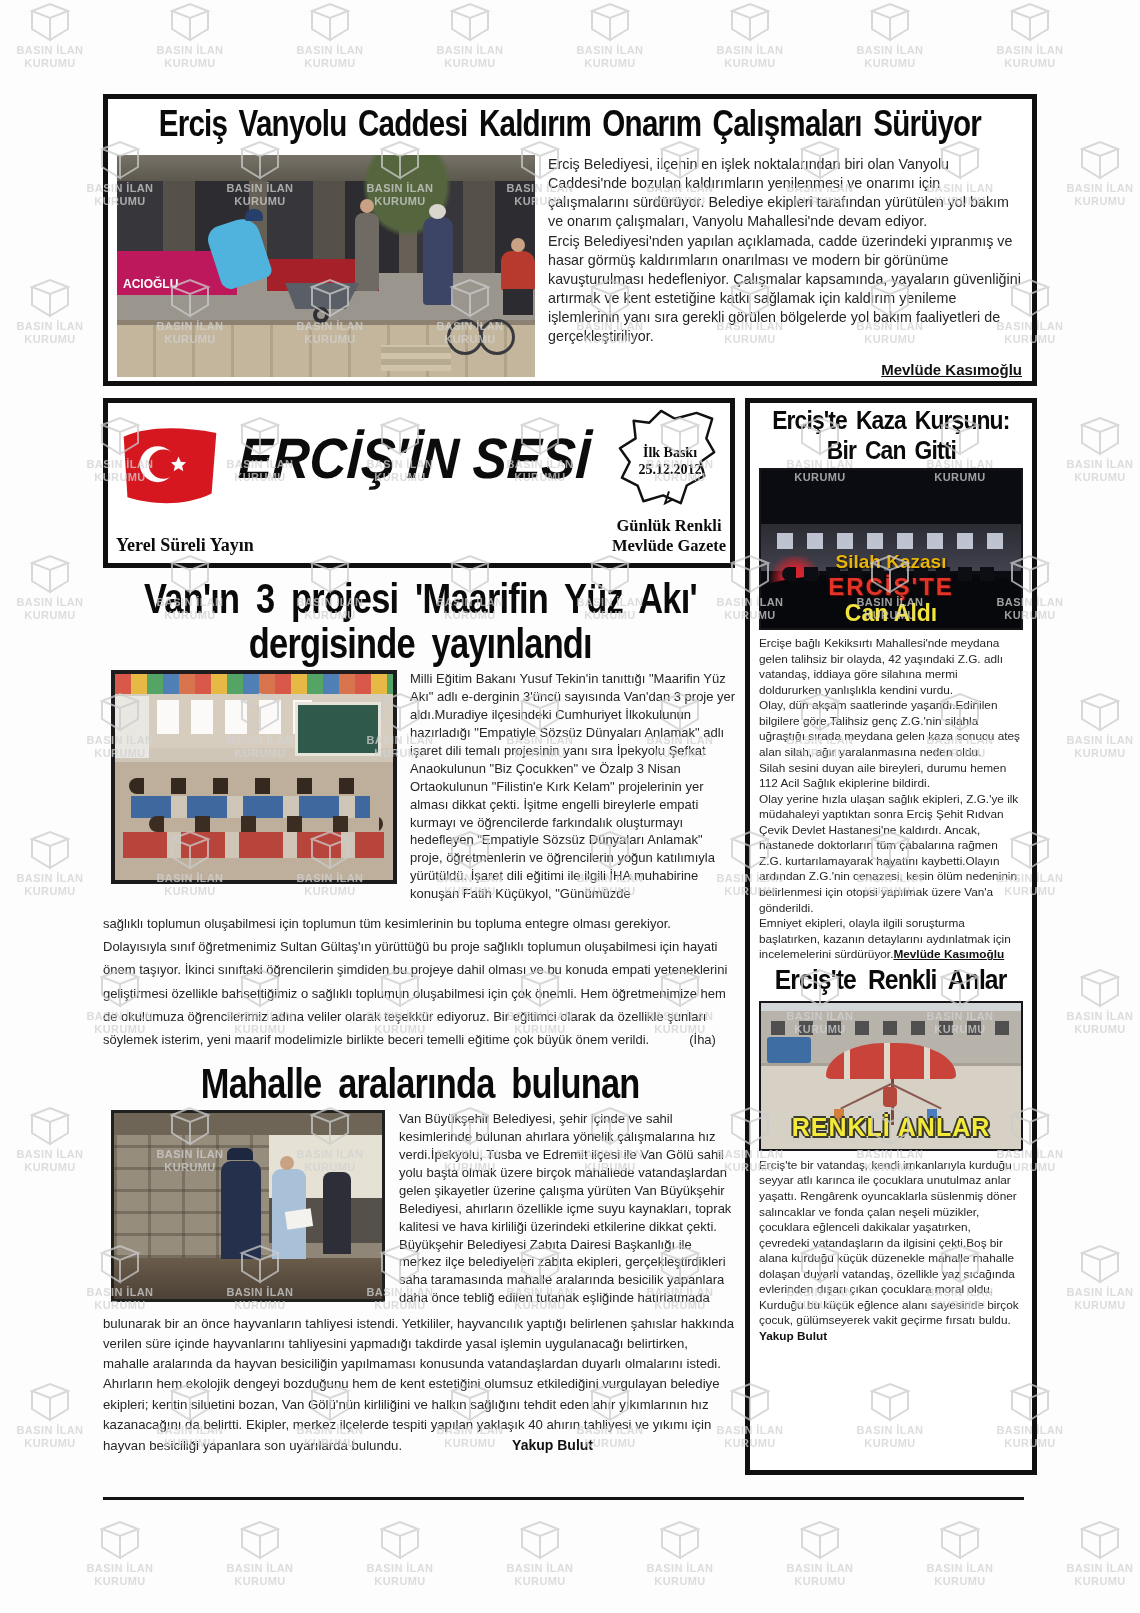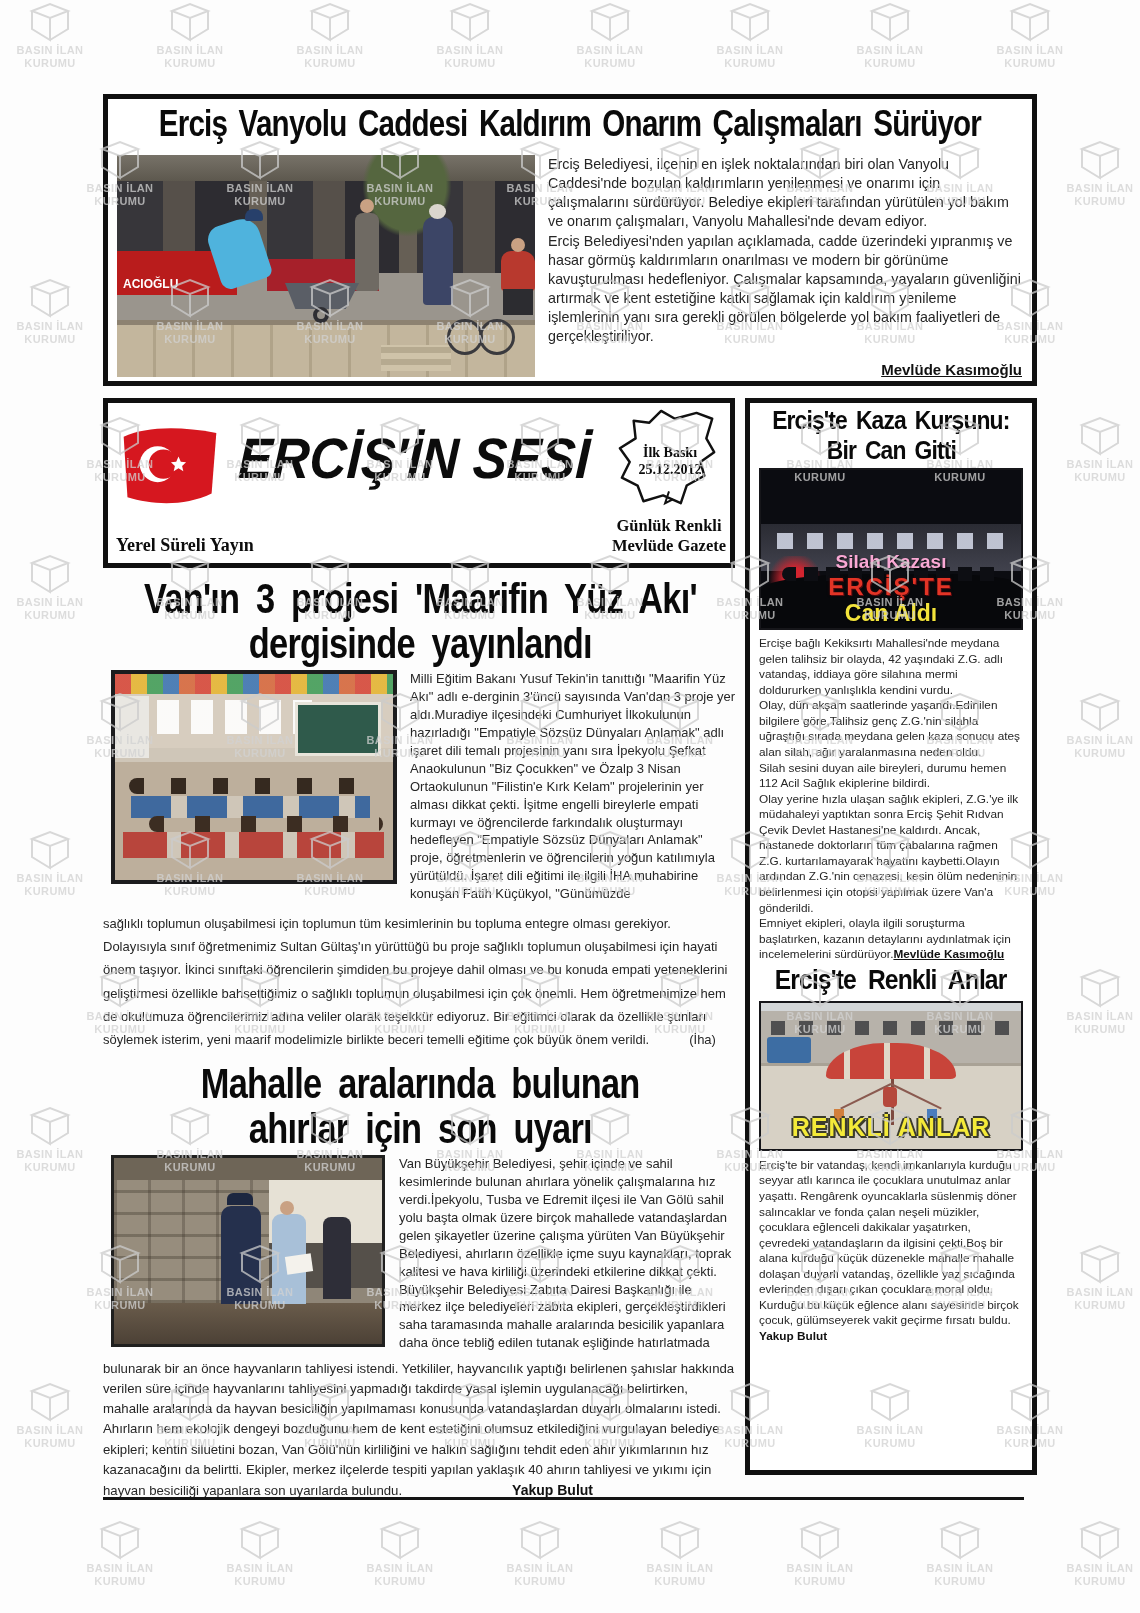--- a/index.html
+++ b/index.html
@@ -33,21 +33,21 @@
   #photo-street{float:left;width:418px;height:222px;margin-right:13px;background:#9a958d;}
   #topbox .byline-row{position:absolute;right:10px;bottom:3px;font-size:15px;}
 
   .photo{position:relative;overflow:hidden;}
   .photo *{position:absolute;}
 
   
   .st-shops{left:0;top:0;width:100%;height:118px;background:repeating-linear-gradient(90deg,#37363a 0 46px,#56504a 46px 78px,#2d2c31 78px 132px,#665f55 132px 150px);}
   .st-awning{left:0;top:0;width:100%;height:26px;background:linear-gradient(#777268,#5d584e);}
   .st-tree{right:78px;top:0;width:100px;height:88px;background:radial-gradient(ellipse at 50% 35%,#55663f 0 55%,rgba(0,0,0,0) 63%);}
-  .st-sign1{left:0;top:96px;width:120px;height:44px;background:#b91c1c;color:#fff;font-weight:bold;font-size:12px;display:flex;align-items:flex-end;padding:3px 6px;box-sizing:border-box;position:absolute;}
+  .st-sign1{left:0;top:96px;width:120px;height:44px;background:#be185d;color:#fff;font-weight:bold;font-size:12px;display:flex;align-items:flex-end;padding:3px 6px;box-sizing:border-box;position:absolute;}
   .st-sign2{left:150px;top:104px;width:112px;height:32px;background:#a6202a;}
   .st-walk{left:0;bottom:0;width:100%;height:56px;background:repeating-linear-gradient(90deg,#c3b69d 0 36px,#b0a389 36px 39px);}
   .st-curb{left:0;bottom:52px;width:100%;height:5px;background:#8d8271;}
   .st-slabs{right:84px;bottom:6px;width:70px;height:26px;background:repeating-linear-gradient(0deg,#cfc3a9 0 6px,#b6aa90 6px 12px);}
   .st-vest{left:96px;top:66px;width:52px;height:64px;background:#4fb3dd;border-radius:14px 18px 8px 10px;transform:rotate(-18deg);}
   .st-cap{left:128px;top:54px;width:18px;height:12px;background:#27406b;border-radius:8px 8px 2px 2px;}
   .head{width:14px;height:14px;border-radius:50%;background:#c9a183;}
   .st-man1{left:238px;top:58px;width:24px;height:78px;background:#6f6a63;border-radius:8px 8px 3px 3px;}
   .st-head1{left:243px;top:44px;}
   .st-woman{left:306px;top:62px;width:30px;height:88px;background:#3c4566;border-radius:10px 10px 4px 4px;}
@@ -76,21 +76,21 @@
       font-family:"Liberation Serif",serif;font-weight:bold;font-size:16.5px;line-height:1.2;color:#0c0c0c;}
 
   
   #rightcol{font-size:11.8px;line-height:1.32;color:#262626;}
   #photo-night{width:100%;height:162px;margin:3px 0 6px;background:#0b0c11;border:2px solid #16161a;box-sizing:border-box;}
   .nt-build{left:0;top:34%;width:100%;height:30%;background:linear-gradient(#2a2b33,#41424d);}
   .nt-windows{left:6%;top:40%;width:88%;height:16px;background:repeating-linear-gradient(90deg,rgba(215,220,235,.85) 0 16px,rgba(30,32,40,0) 16px 30px);}
   .nt-glow{left:6px;bottom:26px;width:56px;height:46px;background:radial-gradient(circle,#d3242f 0 30%,rgba(211,36,47,0) 72%);}
   .nt-crowd{left:0;bottom:0;width:100%;height:34%;background:#07080b;border-radius:40% 30% 0 0/30% 22% 0 0;}
   .nt-heads{left:8%;bottom:30%;width:84%;height:14px;background:repeating-linear-gradient(90deg,#0d0e13 0 14px,rgba(0,0,0,0) 14px 22px);border-radius:7px;}
-  .nt-t1{left:0;right:0;top:50%;text-align:center;color:#f9a8d4;font-size:19px;font-weight:bold;text-shadow:1px 1px 2px #000;}
+  .nt-t1{left:0;right:0;top:50%;text-align:center;color:#eab308;font-size:19px;font-weight:bold;text-shadow:1px 1px 2px #000;}
   .nt-t2{left:0;right:0;top:64%;text-align:center;color:#e33426;font-size:24px;font-weight:bold;letter-spacing:2px;text-shadow:0 0 3px #30070a,1px 1px 0 #6b0d12;}
   .nt-t3{left:0;right:0;top:81%;text-align:center;color:#f3e43b;font-size:23px;font-weight:bold;text-shadow:1px 1px 2px #000;}
 
   #photo-carousel{width:100%;height:150px;margin:4px 0 7px;background:#d7d1c5;border:2px solid #16161a;box-sizing:border-box;}
   .cr-sky{top:0;left:0;width:100%;height:8px;background:#d3d6d8;}
   .cr-build{top:8px;left:0;width:100%;height:52px;background:#b7b2aa;}
   .cr-win{top:18px;left:4%;width:92%;height:14px;background:repeating-linear-gradient(90deg,rgba(35,37,42,.7) 0 14px,rgba(0,0,0,0) 14px 28px);}
   .cr-truck{left:6px;top:34px;width:44px;height:26px;background:#3d6da3;border-radius:3px;}
   .cr-line{top:60px;left:0;width:100%;height:3px;background:#a9a296;}
   .cr-canopy{left:50%;top:40px;width:130px;height:36px;margin-left:-65px;
@@ -298,23 +298,20 @@
         <div class="cl-desk-r"></div>
       </div>
       <span class="body-txt">Milli Eğitim Bakanı Yusuf Tekin'in tanıttığı "Maarifin Yüz Akı" adlı e-derginin 3'üncü sayısında Van'dan 3 proje yer aldı.Muradiye ilçesindeki Cumhuriyet İlkokulunun hazırladığı "Empatiyle Sözsüz Dünyaları Anlamak" adlı işaret dili temalı projesinin yanı sıra İpekyolu Şefkat Anaokulunun "Biz Çocukken" ve Özalp 3 Nisan Ortaokulunun "Filistin'e Kırk Kelam" projelerinin yer alması dikkat çekti. İşitme engelli bireylerle empati kurmayı ve öğrencilerde farkındalık oluşturmayı hedefleyen "Empatiyle Sözsüz Dünyaları Anlamak" proje, öğretmenlerin ve öğrencilerin yoğun katılımıyla yürütüldü. İşaret dili eğitimi ile ilgili İHA muhabirine konuşan Fatih Küçükyol, "Günümüzde</span>
       <p class="wide-p"><span style="white-space:pre-line">sağlıklı toplumun oluşabilmesi için toplumun tüm kesimlerinin bu topluma entegre olması gerekiyor. Dolayısıyla sınıf öğretmenimiz Sultan Gültaş'ın yürüttüğü bu proje sağlıklı toplumun oluşabilmesi için hayati önem taşıyor. İkinci sınıftaki öğrencilerin şimdiden bu projeye dahil olması ve bu konuda empati yeteneklerini geliştirmesi özellikle bahsettiğimiz o sağlıklı toplumun oluşabilmesi için çok önemli. Hem öğretmenimize hem de okulumuza öğrencilerimiz adına veliler olarak teşekkür ediyoruz. Bir eğitimci olarak da özellikle şunları söylemek isterim, yeni maarif modelimizle birlikte beceri temelli eğitime çok büyük önem verildi.</span><span class="credit">(İha)</span></p>
     </div>
 
     <div id="barn-section">
       <div class="hl hl-main">
         <span>Mahalle aralarında bulunan</span>
       </div>
-      <div class="hl hl-main">
-        <span>ahırlar için son uyarı</span>
-      </div>
 
       <div class="flow clearfix">
         <div id="photo-barn" class="photo">
           <div class="bn-top"></div>
           <div class="bn-wall"></div>
           <div class="bn-tent"></div>
           <div class="bn-dark"></div>
           <div class="bn-ground"></div>
           <div class="bn-o1"></div>
           <div class="bn-cap1"></div>

